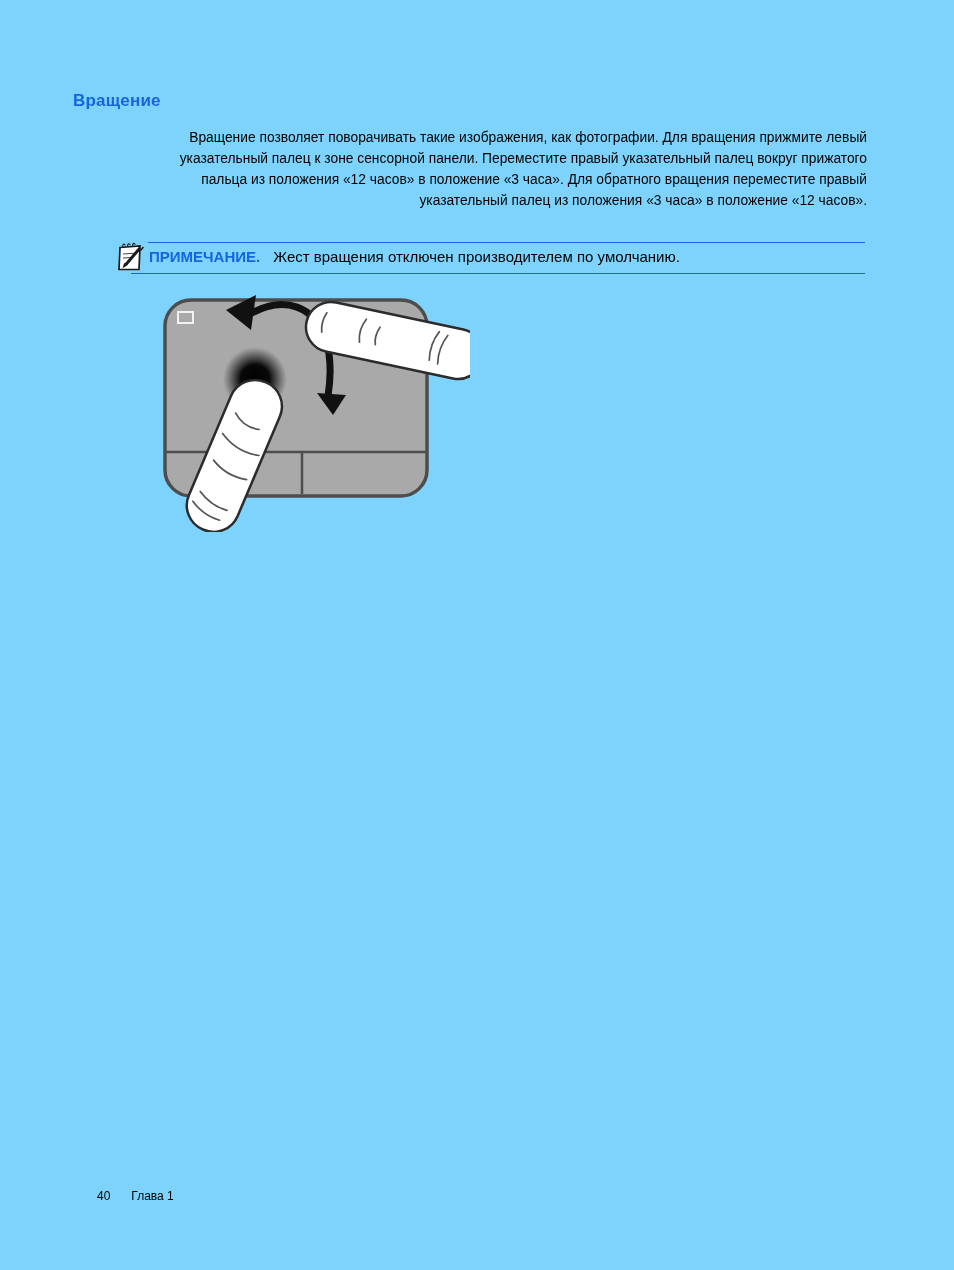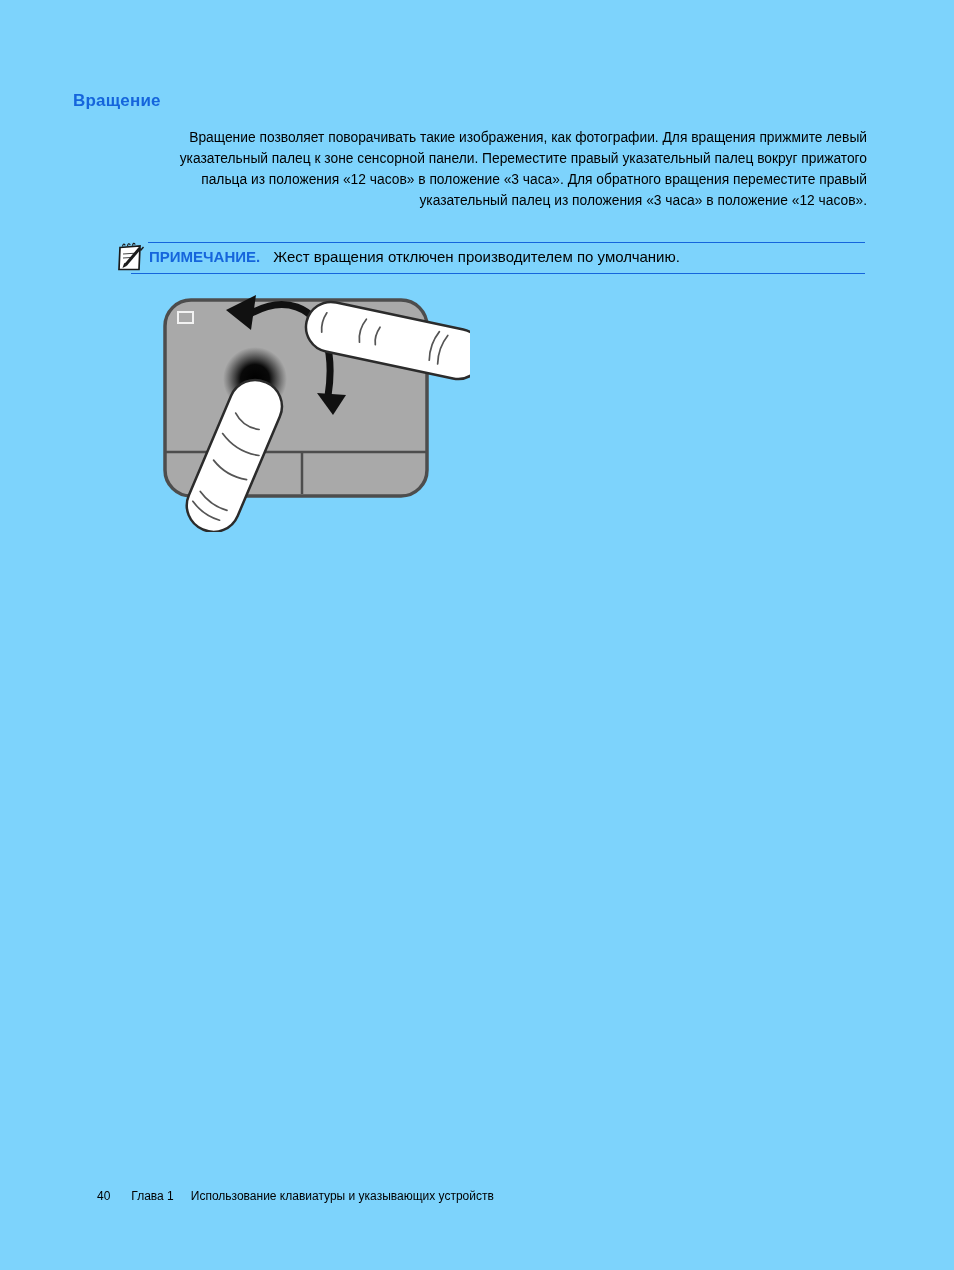--- a/index.html
+++ b/index.html
@@ -162,16 +162,15 @@
       <path d="M 86,152 q 20,12 42,6" fill="none" stroke="#555555" stroke-width="1.7" stroke-linecap="round"></path>
       <path d="M 88,180 q 18,10 38,5" fill="none" stroke="#555555" stroke-width="1.7" stroke-linecap="round"></path>
       <path d="M 88,214 q 15,9 32,7" fill="none" stroke="#555555" stroke-width="1.7" stroke-linecap="round"></path>
       <path d="M 85,226 q 15,9 32,7" fill="none" stroke="#555555" stroke-width="1.7" stroke-linecap="round"></path>
     </g>
   </svg>
 
   <div class="page-footer">
     <span class="footer-pagenum">40</span>
     <span class="footer-chapter">Глава 1</span>
-    <span class="footer-title">Использование клавиатуры и указывающих устройств</span>
   </div>
 
 </div>
 
 </body></html>

